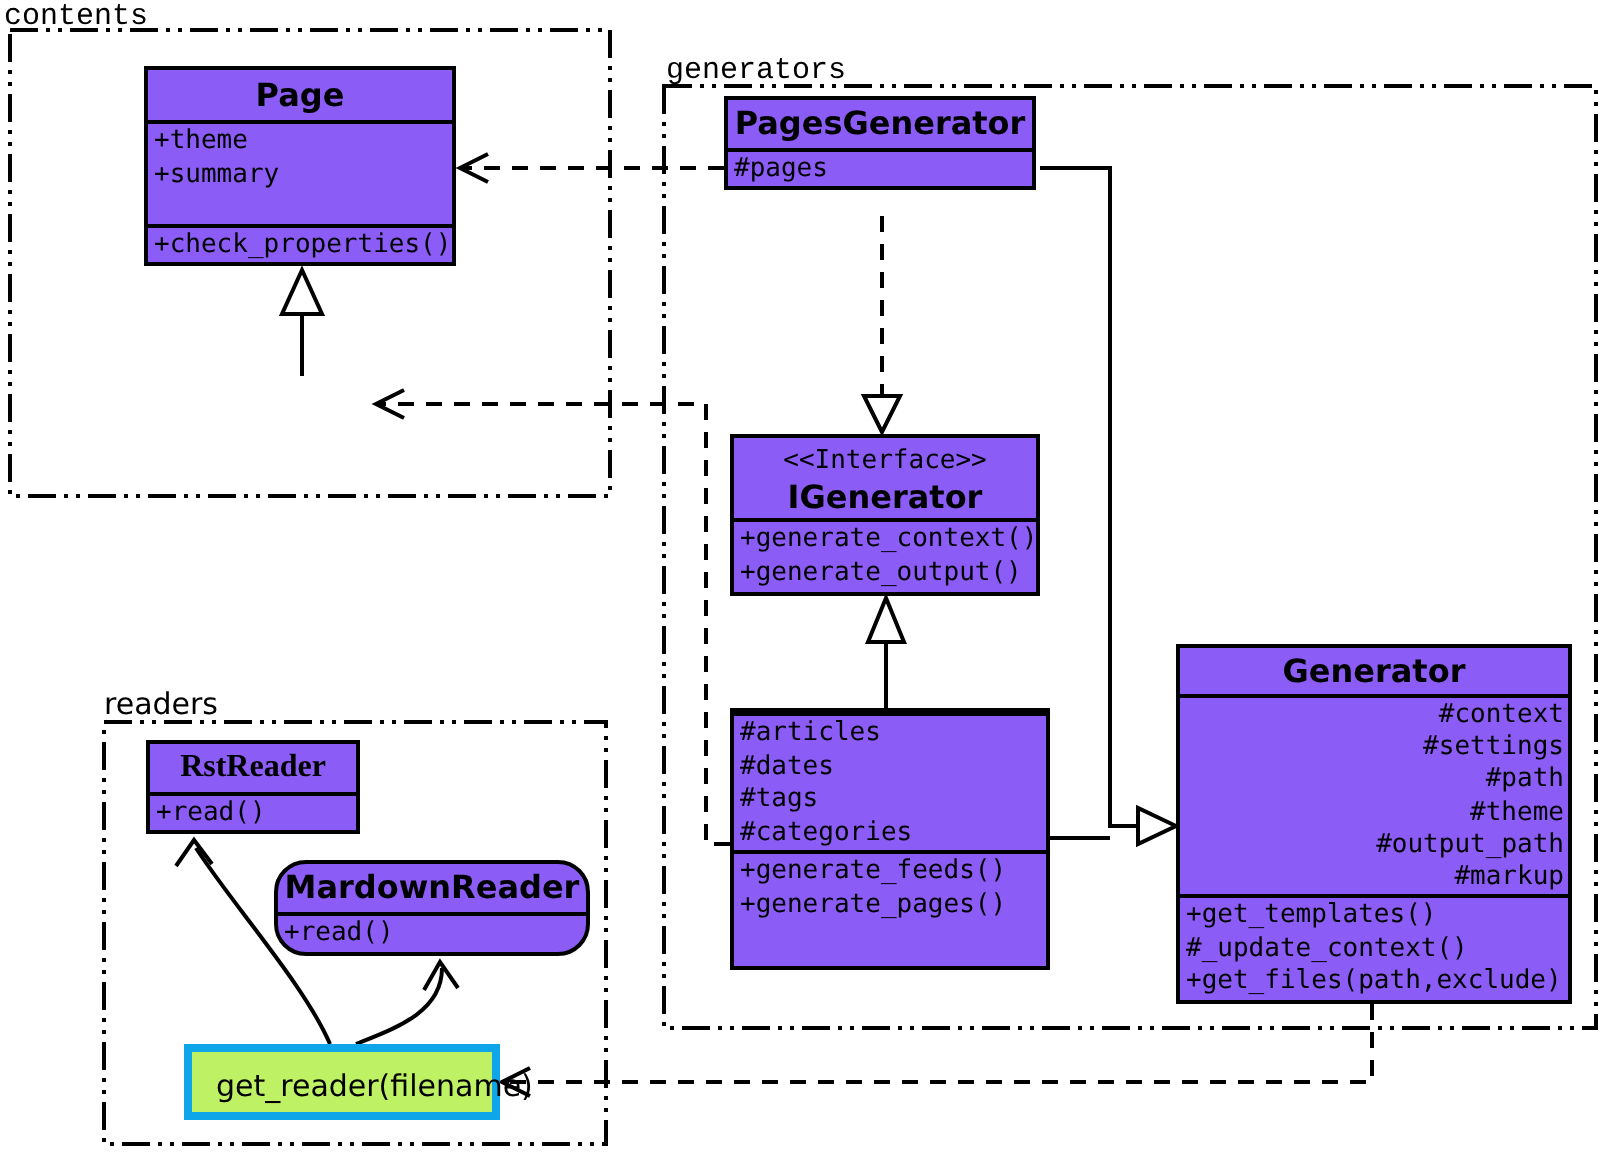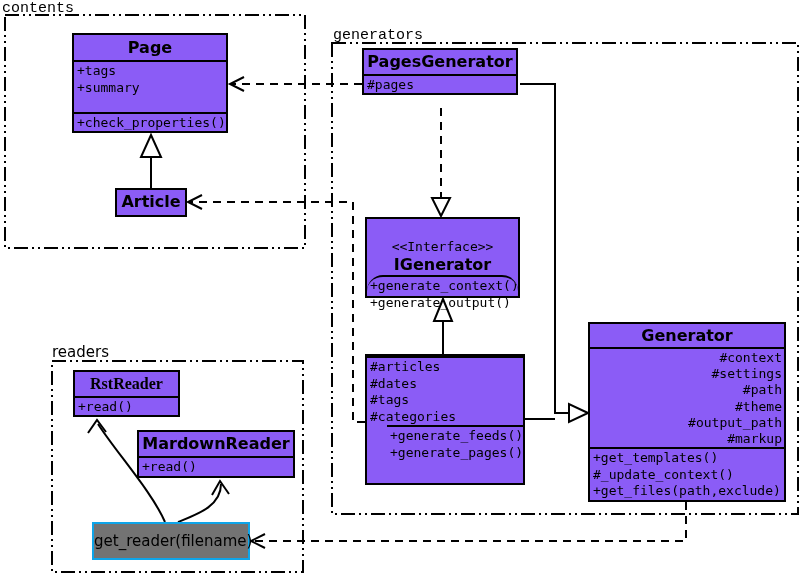--- a/index.html
+++ b/index.html
@@ -3,26 +3,26 @@
 <meta charset="utf-8">
 <style>
   html,body{margin:0;padding:0;background:#fff;}
   #canvas{position:relative;width:803px;height:579px;background:#fff;overflow:hidden;
           font-family:"DejaVu Sans","Liberation Sans",sans-serif;color:#000;}
   #wires{position:absolute;left:0;top:0;z-index:1;}
   .pkg-label{position:absolute;z-index:3;font-size:15px;line-height:16px;background:transparent;}
   .uml-box{position:absolute;z-index:2;background:#8b5cf6;border:2px solid #000;box-sizing:border-box;}
   .uml-title{font-weight:bold;font-size:16px;text-align:center;white-space:nowrap;}
   .uml-stereo{font-family:"DejaVu Sans Mono","Liberation Mono",monospace;font-size:13px;
-              text-align:center;line-height:15px;padding-top:20px;}
+              text-align:center;line-height:15px;padding-top:4px;}
   .uml-sec{border-top:2px solid #000;font-family:"DejaVu Sans Mono","Liberation Mono",monospace;
            font-size:13px;padding:1px 2px 0 3px;white-space:nowrap;overflow:hidden;}
   .uml-row{white-space:nowrap;}
-  .plain-box{position:absolute;z-index:2;background:#737373;border:2px solid #0ea5e9;box-sizing:border-box;
-             text-align:center;font-size:15px;}
+  .plain-box{position:absolute;z-index:2;background:#bef264;border:4px solid #0ea5e9;box-sizing:border-box;
+             text-align:center;font-size:15px;padding-left:12px;}
   svg line,svg path,svg polyline{stroke:#000;stroke-width:2;fill:none;}
   svg polygon{stroke:#000;stroke-width:2;fill:#fff;}
   svg rect.pkg{stroke:#000;stroke-width:2;fill:none;stroke-dasharray:14 4 2 4 2 4;}
   .dash{stroke-dasharray:8 6;}
 </style>
 </head>
 <body>
 
 <div id="canvas">
 
@@ -85,56 +85,53 @@
     </g>
   </svg>
 
   <div class="pkg-label" style="left:2px;top:1px;font-family:Liberation Mono, monospace;">contents</div>
   <div class="pkg-label" style="left:333px;top:28px;font-family:Liberation Mono, monospace;">generators</div>
   <div class="pkg-label" style="left:52px;top:344px;">readers</div>
 
   <div class="uml-box" style="left:72px;top:33px;width:156px;height:100px;">
     <div class="uml-title" style="line-height:25px;">Page</div>
     <div class="uml-sec" style="height:49px;line-height:16.5px;">
-      <div class="uml-row">+tags</div>
+      <div class="uml-row">+theme</div>
       <div class="uml-row">+summary</div>
     </div>
     <div class="uml-sec" style="height:18px;line-height:16px;">
       <div class="uml-row">+check_properties()</div>
     </div>
   </div>
 
-  <div class="uml-box" style="left:115px;top:188px;width:72px;height:29px;">
-    <div class="uml-title" style="line-height:24px;">Article</div>
-  </div>
 
   <div class="uml-box" style="left:362px;top:48px;width:156px;height:47px;">
     <div class="uml-title" style="line-height:24px;">PagesGenerator</div>
     <div class="uml-sec" style="height:17px;line-height:15px;">
       <div class="uml-row">#pages</div>
     </div>
   </div>
 
   <div class="uml-box" style="left:365px;top:217px;width:155px;height:81px;">
     <div class="uml-stereo">&lt;&lt;Interface&gt;&gt;</div>
     <div class="uml-title" style="line-height:21px;">IGenerator</div>
-    <div class="uml-sec" style="height:35px;line-height:16.5px;border-radius:16px;">
+    <div class="uml-sec" style="height:35px;line-height:16.5px;">
       <div class="uml-row">+generate_context()</div>
       <div class="uml-row">+generate_output()</div>
     </div>
   </div>
 
   <div class="uml-box" style="left:365px;top:354px;width:160px;height:131px;">
     <div class="uml-sec" style="height:66px;line-height:16.5px;">
       <div class="uml-row">#articles</div>
       <div class="uml-row">#dates</div>
       <div class="uml-row">#tags</div>
       <div class="uml-row">#categories</div>
     </div>
-    <div class="uml-sec" style="height:35px;line-height:16.5px;margin-left:20px;">
+    <div class="uml-sec" style="height:35px;line-height:16.5px;">
       <div class="uml-row">+generate_feeds()</div>
       <div class="uml-row">+generate_pages()</div>
     </div>
   </div>
 
   <div class="uml-box" style="left:588px;top:322px;width:198px;height:180px;">
     <div class="uml-title" style="line-height:23px;">Generator</div>
     <div class="uml-sec" style="height:97px;line-height:16.2px;text-align:right;">
       <div class="uml-row">#context</div>
       <div class="uml-row">#settings</div>
@@ -150,21 +147,21 @@
     </div>
   </div>
 
   <div class="uml-box" style="left:73px;top:370px;width:107px;height:47px;">
     <div class="uml-title" style="line-height:24px;font-family:Liberation Serif, serif;">RstReader</div>
     <div class="uml-sec" style="height:17px;line-height:15px;">
       <div class="uml-row">+read()</div>
     </div>
   </div>
 
-  <div class="uml-box" style="left:137px;top:430px;width:158px;height:48px;">
+  <div class="uml-box" style="left:137px;top:430px;width:158px;height:48px;border-radius:16px;">
     <div class="uml-title" style="line-height:24px;">MardownReader</div>
     <div class="uml-sec" style="height:18px;line-height:15px;">
       <div class="uml-row">+read()</div>
     </div>
   </div>
 
   <div class="plain-box" style="left:92px;top:522px;width:158px;height:38px;line-height:34px;">get_reader(filename)</div>
 
 </div>
 

